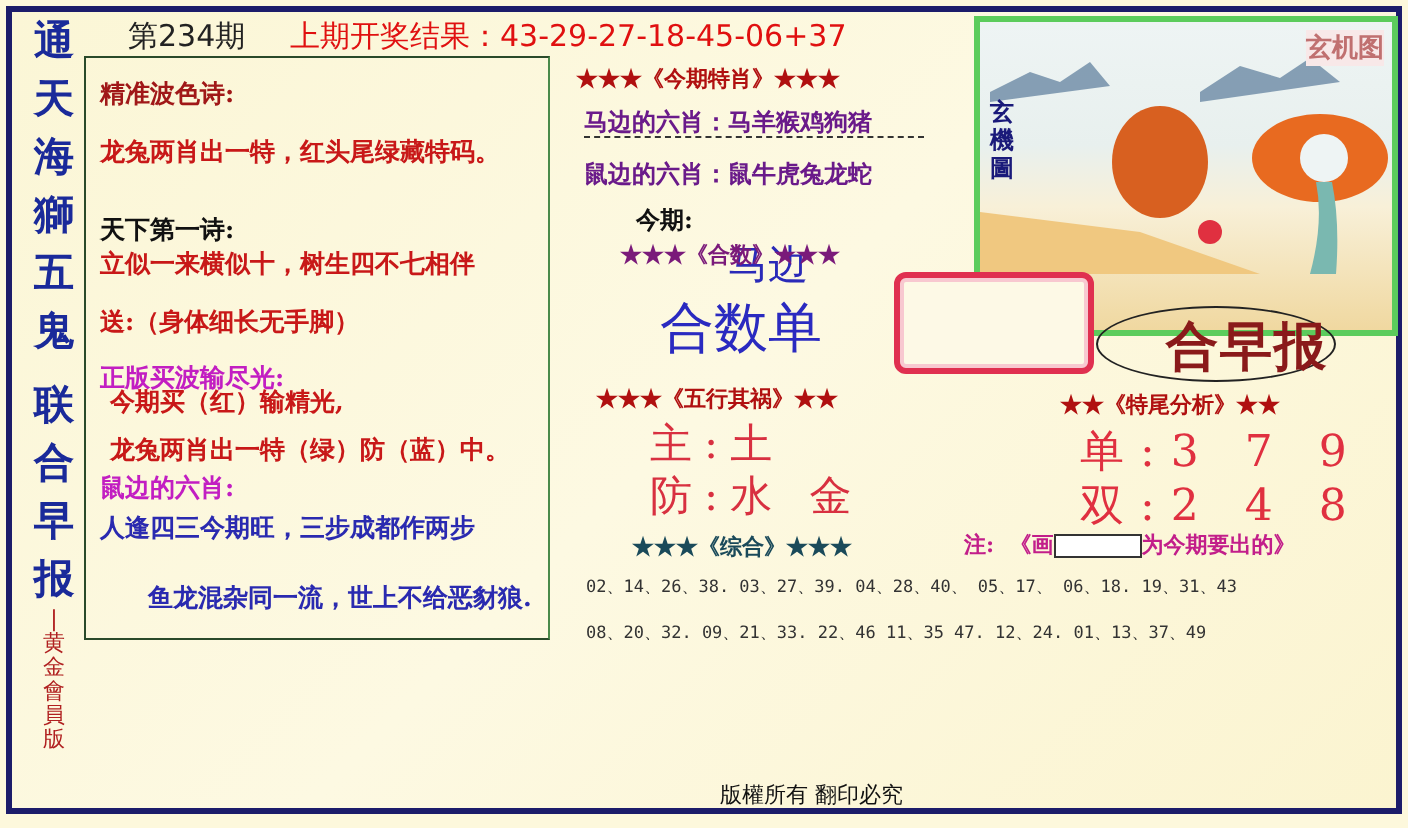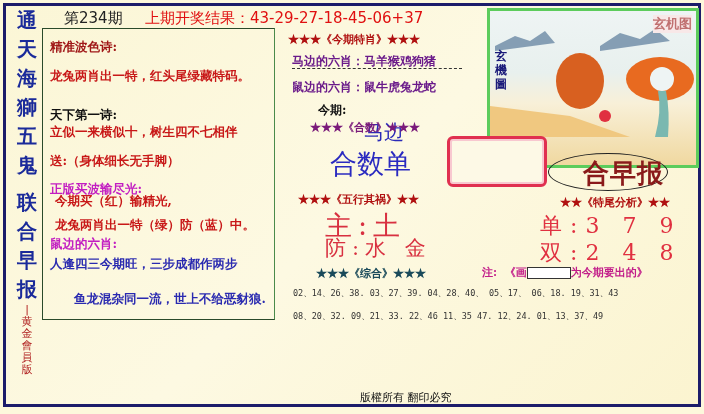--- a/index.html
+++ b/index.html
@@ -83,21 +83,21 @@
 <div class="mid-text c-purple" style="left:292px; top:79px;">
   <span>鼠边的六肖：</span><span>鼠牛虎兔龙蛇</span>
 </div>
 <div class="mid-text" style="left:318px; top:102px; color:#111;">今期:</div>
 <div style="position:absolute; left:364px; top:94px; font-family:'DejaVu Serif',serif; font-size:20px; color:#2a2ab8;margin-top:25px;">马边</div>
 
 <div class="stars-title" style="left:310px; top:120px; color:#7a1a7a;">★★★《合数》★★★</div>
 <div style="position:absolute; left:330px; top:146px; font-family:'DejaVu Serif',serif; font-size:27px; color:#2a2ac0;">合数单</div>
 
 <div class="stars-title" style="left:298px; top:192px; color:#b01010;">★★★《五行其祸》★★</div>
-<div style="position:absolute; left:325px; top:208px; font-family:'DejaVu Serif',serif; font-size:27px; color:#d83040; letter-spacing:6px; white-space:nowrap;">
+<div style="position:absolute; left:325px; top:208px; font-family:'DejaVu Serif',serif; font-size:21px; color:#d83040; letter-spacing:6px; white-space:nowrap;">
   <span>主:</span><span>土</span>
 </div>
 <div style="position:absolute; left:325px; top:234px; font-family:'DejaVu Serif',serif; font-size:21px; color:#d83040; letter-spacing:6px; white-space:nowrap;">
   <span>防:</span><span>水 金</span>
 </div>
 
 <div class="stars-title" style="left:316px; top:266px; color:#1a4a5a;">★★★《综合》★★★</div>
 
 <div class="pic">
   <svg width="206" height="126" viewBox="0 0 206 126">
@@ -111,21 +111,21 @@
     <circle cx="115" cy="105" r="6" fill="#e03040"></circle>
   </svg>
   <div style="position:absolute; right:4px; top:4px; font-family:'DejaVu Serif',serif; font-size:13px; font-weight:bold; color:#c07070; background:#f8e8e8;">玄机图</div>
   <div style="position:absolute; left:5px; top:38px; width:14px; font-size:12px; line-height:14px; color:#1a1a7a; font-weight:bold;">玄機圖</div>
 </div>
 
 <div class="pinkbox"></div>
 <div class="oval"></div>
 <div class="brand">合早报</div>
 
-<div class="stars-title" style="left:560px; top:195px; color:#b01010;">★★《特尾分析》★★</div>
+<div class="stars-title" style="left:530px; top:195px; color:#b01010;">★★《特尾分析》★★</div>
 <div class="bigred" style="left:540px; top:211px;">
   <span>单:</span><span>3 7 9</span>
 </div>
 <div class="bigred" style="left:540px; top:238px;">
   <span>双:</span><span>2 4 8</span>
 </div>
 
 <div class="mid-text" style="left:482px; top:265px; color:#c21e8a; font-size:11px;">
   <span>注:</span>&nbsp;&nbsp;<span>《画</span><span class="note-box"></span><span>为今期要出的》</span>
 </div>

